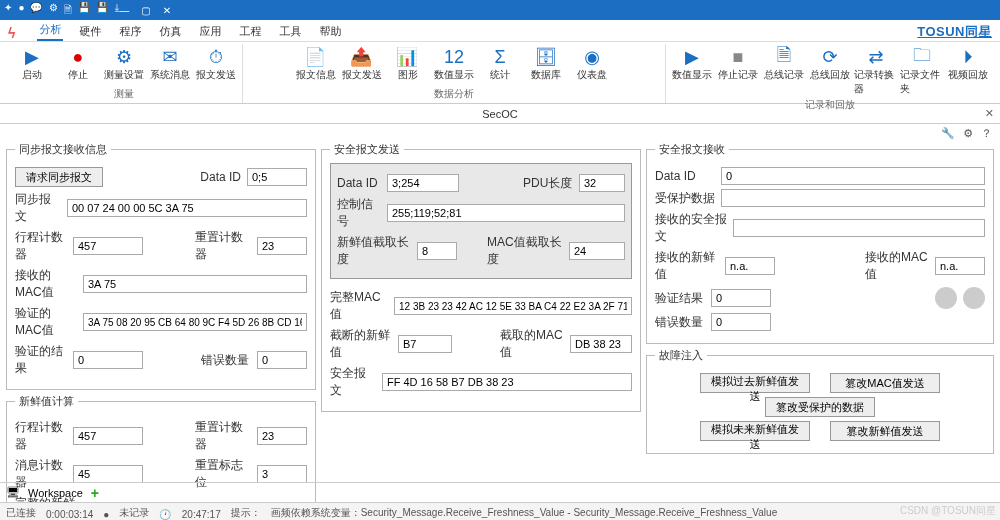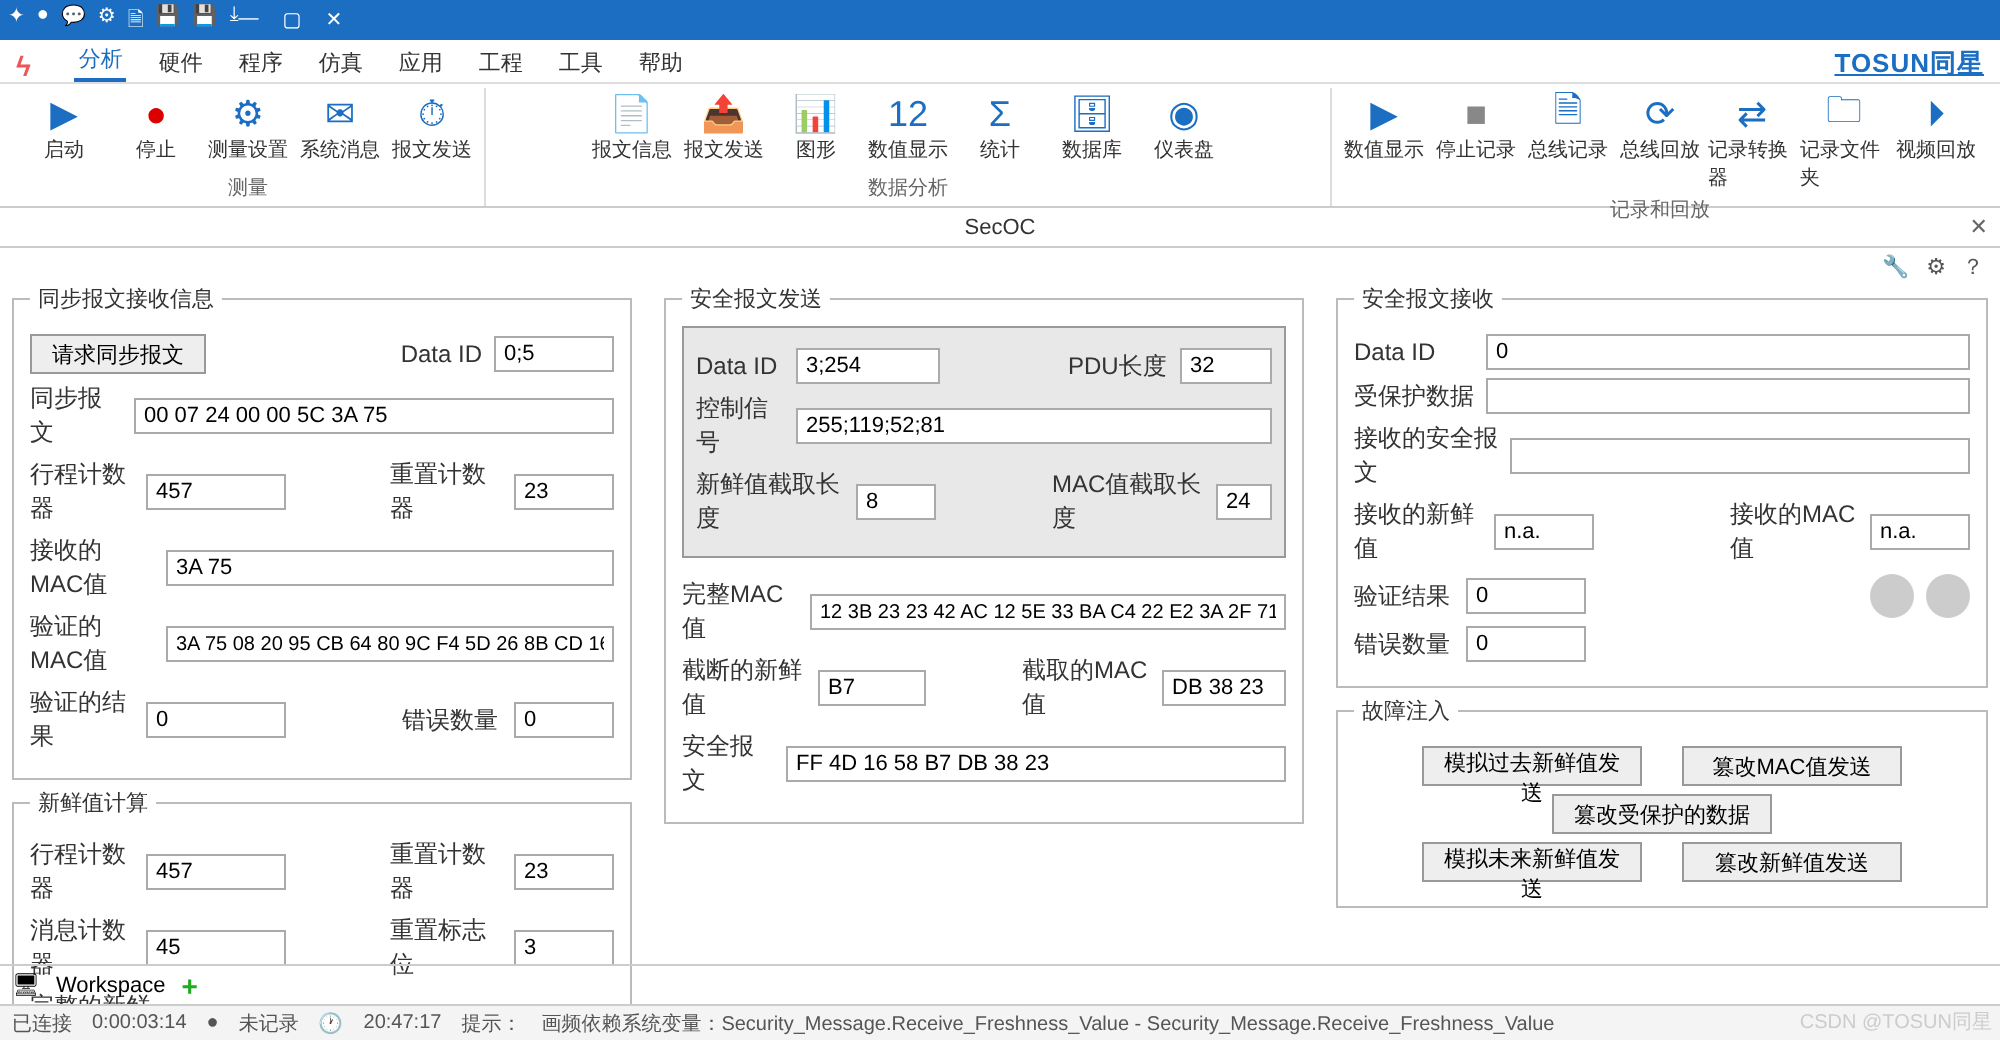--- a/index.html
+++ b/index.html
@@ -25,40 +25,40 @@
 .rbtn .ricn { font-size: 18px; height: 22px; display: flex; align-items: center; justify-content: center; color: #1b6ec2; }
 .rbtn .ricn.red { color: #d00; }
 .rbtn .ricn.grey { color: #888; }
 .rgroup .glabel { font-size: 10px; color: #666; margin-top: auto; padding-bottom: 2px; }
 
 .panel-bar { height: 20px; border-bottom: 1px solid #ccc; display: flex; align-items: center; justify-content: center; font-size: 11px; color: #333; position: relative; }
 .panel-bar .pclose { position: absolute; right: 6px; cursor: pointer; color: #666; }
 .panel-tools { height: 18px; display: flex; justify-content: flex-end; align-items: center; padding: 0 8px; gap: 8px; color: #555; }
 .panel-tools span { cursor: pointer; }
 
-.content { display: flex; height: 332px; padding: 0 6px; gap: 16px; }
+.content { display: flex; height: 332px; padding: 0 6px; gap: 5px; }
 .col { display: flex; flex-direction: column; gap: 4px; }
 .col.c1 { width: 310px; }
 .col.c2 { width: 320px; }
 .col.c3 { flex: 1; }
 
 fieldset { border: 1px solid #bbb; padding: 6px 8px 8px 8px; }
 legend { font-size: 11px; color: #333; padding: 0 4px; }
 .row { display: flex; align-items: center; margin: 4px 0; gap: 6px; }
 .lbl { font-size: 12px; color: #333; }
 .inp { border: 1px solid #aaa; height: 18px; padding: 0 4px; font-size: 11px; background: #fff; }
 .btn { border: 1px solid #999; background: #eee; height: 20px; padding: 0 10px; font-size: 11px; cursor: pointer; }
 
 .configbox { border: 1px solid #999; background: #e8e8e8; padding: 6px; }
 
 .circle { width: 22px; height: 22px; border-radius: 50%; background: #ccc; display: inline-block; }
 
 .footer { position: absolute; bottom: 18px; left: 0; right: 0; height: 20px; border-top: 1px solid #ccc; display: flex; align-items: center; padding: 0 6px; gap: 8px; font-size: 11px; }
 .footer .ws-add { color: #2a2; font-weight: bold; cursor: pointer; font-size: 14px; }
-.statusbar { position: absolute; bottom: 0; left: 0; right: 0; height: 18px; border-top: 1px solid #ccc; background: #f4f4f4; display: flex; align-items: center; font-size: 10px; color: #555; padding: 0 6px; gap: 10px; white-space: nowrap; overflow: hidden; }
+.statusbar { position: absolute; bottom: 0; left: 0; right: 0; height: 18px; border-top: 1px solid #ccc; background: #f4f4f4; display: flex; align-items: flex-end; font-size: 10px; color: #555; padding: 0 6px; gap: 10px; white-space: nowrap; overflow: hidden; }
 .watermark-l { position: absolute; left: 4px; bottom: 2px; color: #ccc; font-size: 11px; z-index: -1; }
 .watermark-r { position: absolute; right: 4px; bottom: 2px; color: #ccc; font-size: 10px; }
 </style>
 </head>
 <body>
 
 <div class="titlebar">
   <div class="icons-left">
     <span>✦</span>
     <span>●</span>
@@ -262,21 +262,21 @@
           <input class="inp" style="width: 46px;" value="32">
         </div>
         <div class="row">
           <span class="lbl" style="width:44px">控制信号</span>
           <input class="inp" style="flex: 1 1 0%;" value="255;119;52;81">
         </div>
         <div class="row">
           <span class="lbl" style="width:74px">新鲜值截取长度</span>
           <input class="inp" style="width: 40px;" value="8">
           <span class="lbl" style="width:76px;margin-left:auto">MAC值截取长度</span>
-          <input class="inp" style="width: 28px;" value="24">
+          <input class="inp" style="width: 56px;" value="24">
         </div>
       </div>
       <div class="row" style="margin-top:10px">
         <span class="lbl" style="width:58px">完整MAC值</span>
         <input class="inp" style="flex: 1 1 0%; font-size: 10px;" value="12 3B 23 23 42 AC 12 5E 33 BA C4 22 E2 3A 2F 71 B8">
       </div>
       <div class="row">
         <span class="lbl" style="width:62px">截断的新鲜值</span>
         <input class="inp" style="width: 54px;" value="B7">
         <span class="lbl" style="width:64px;margin-left:auto">截取的MAC值</span>

